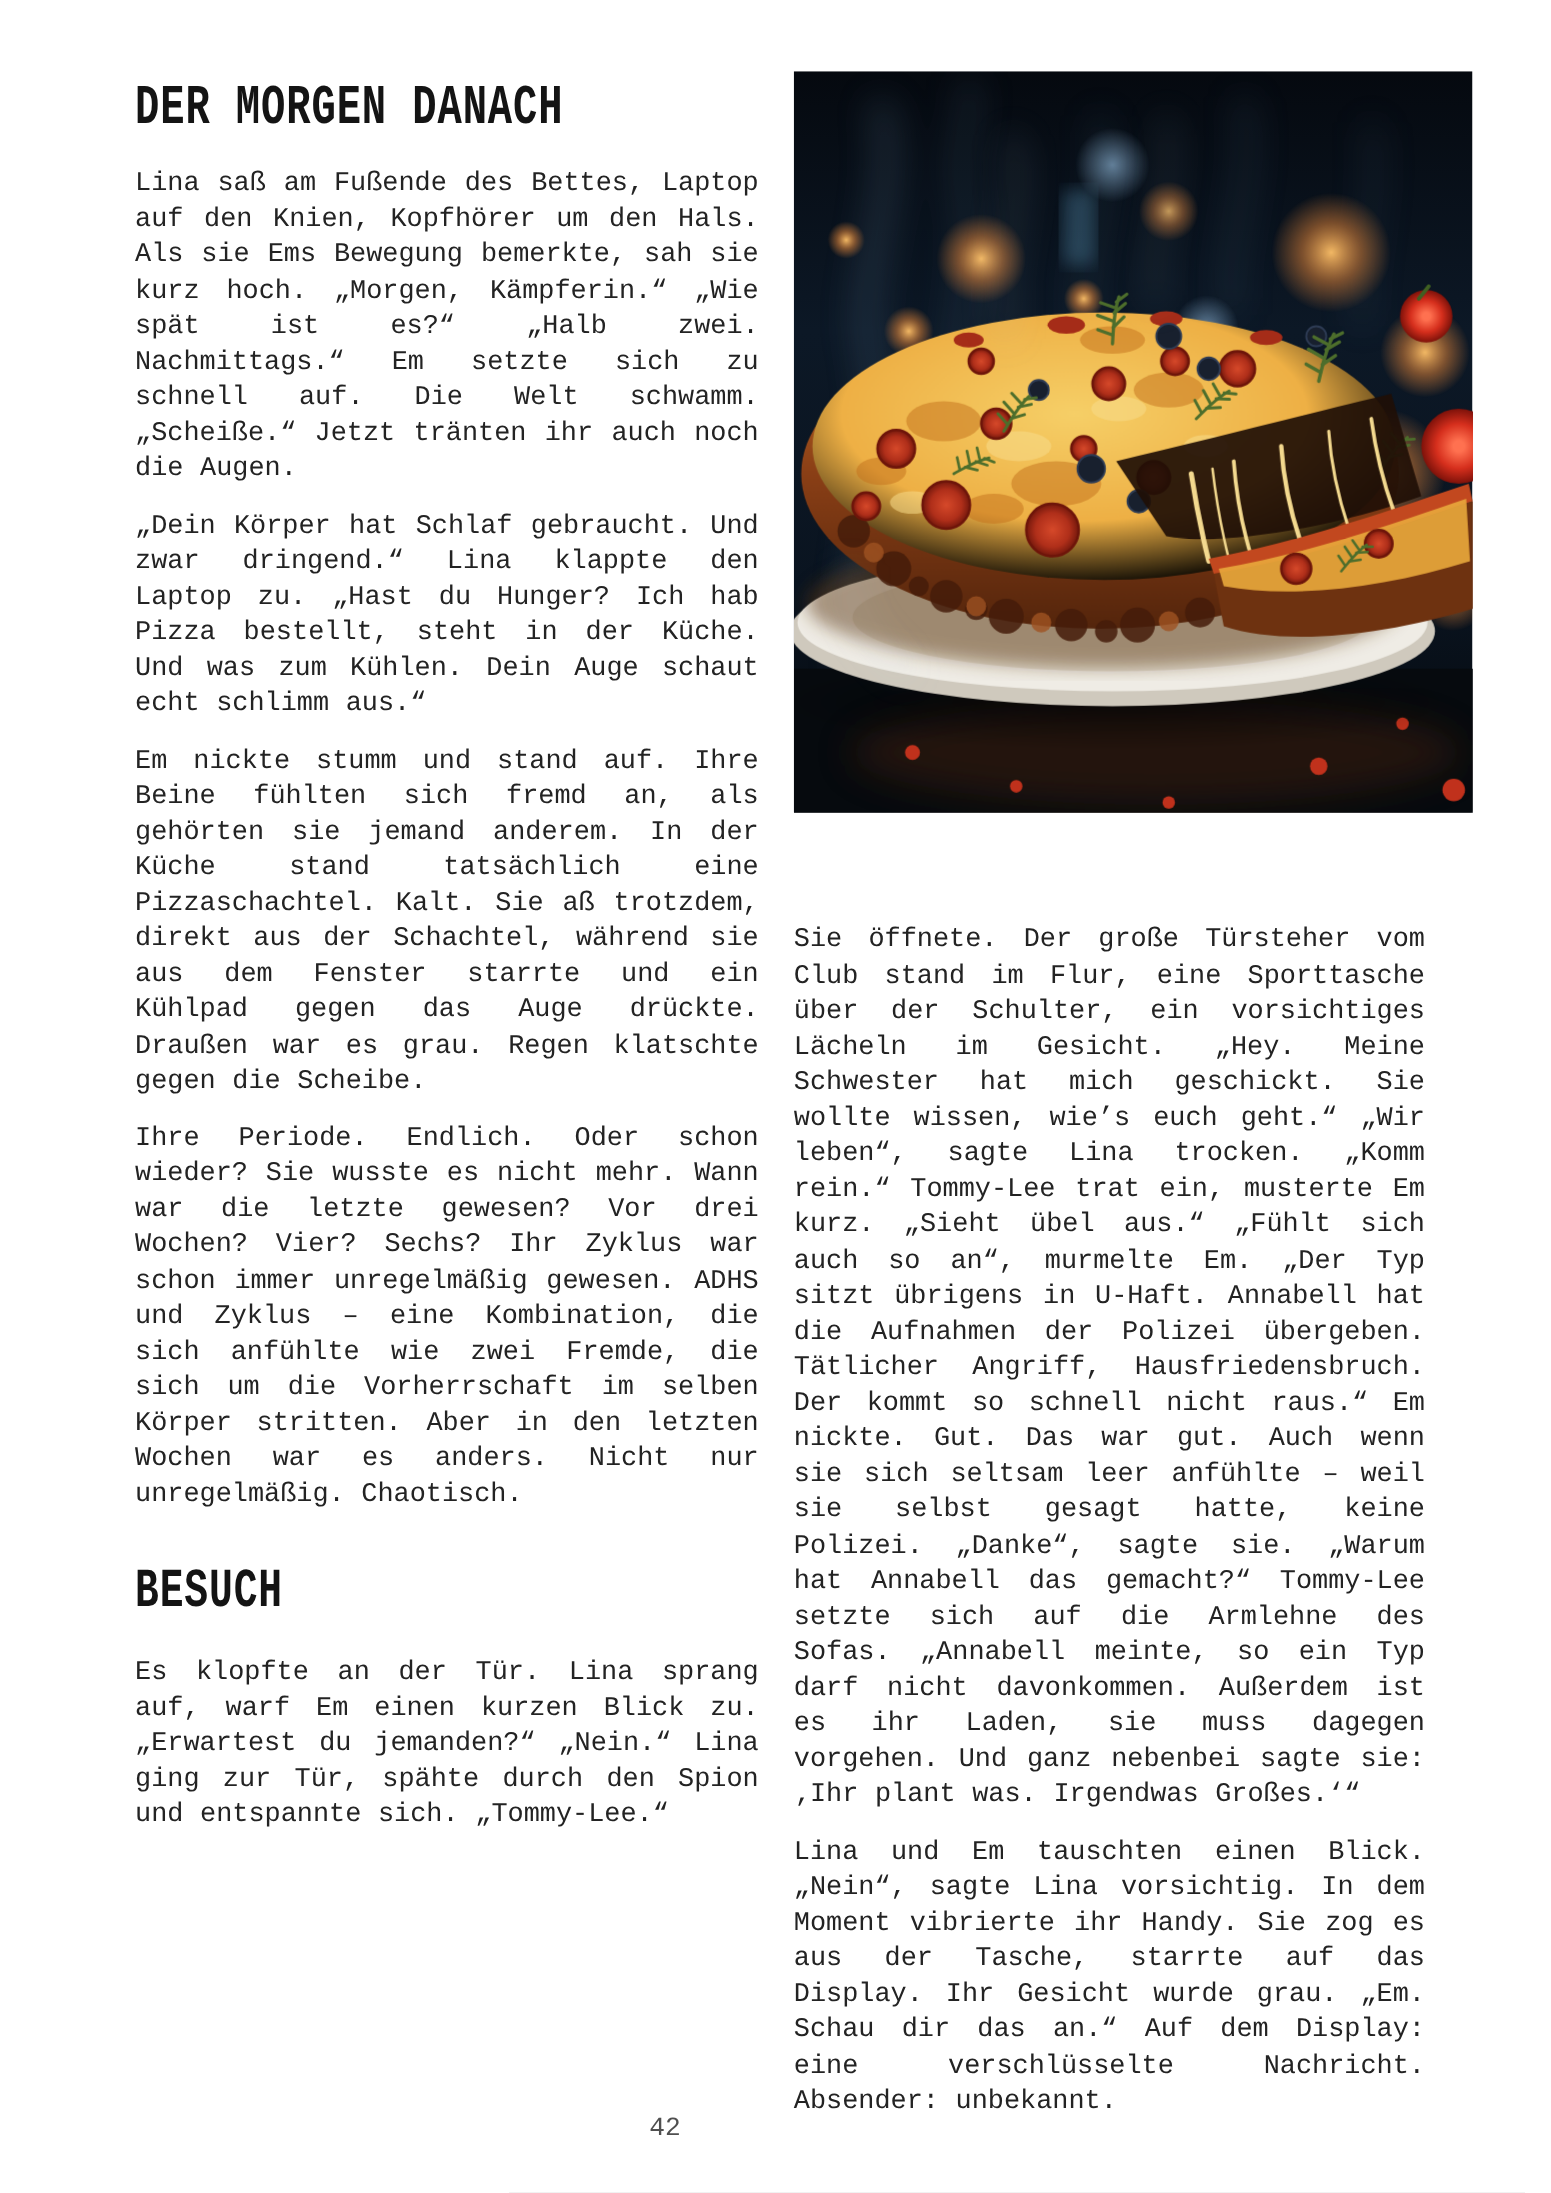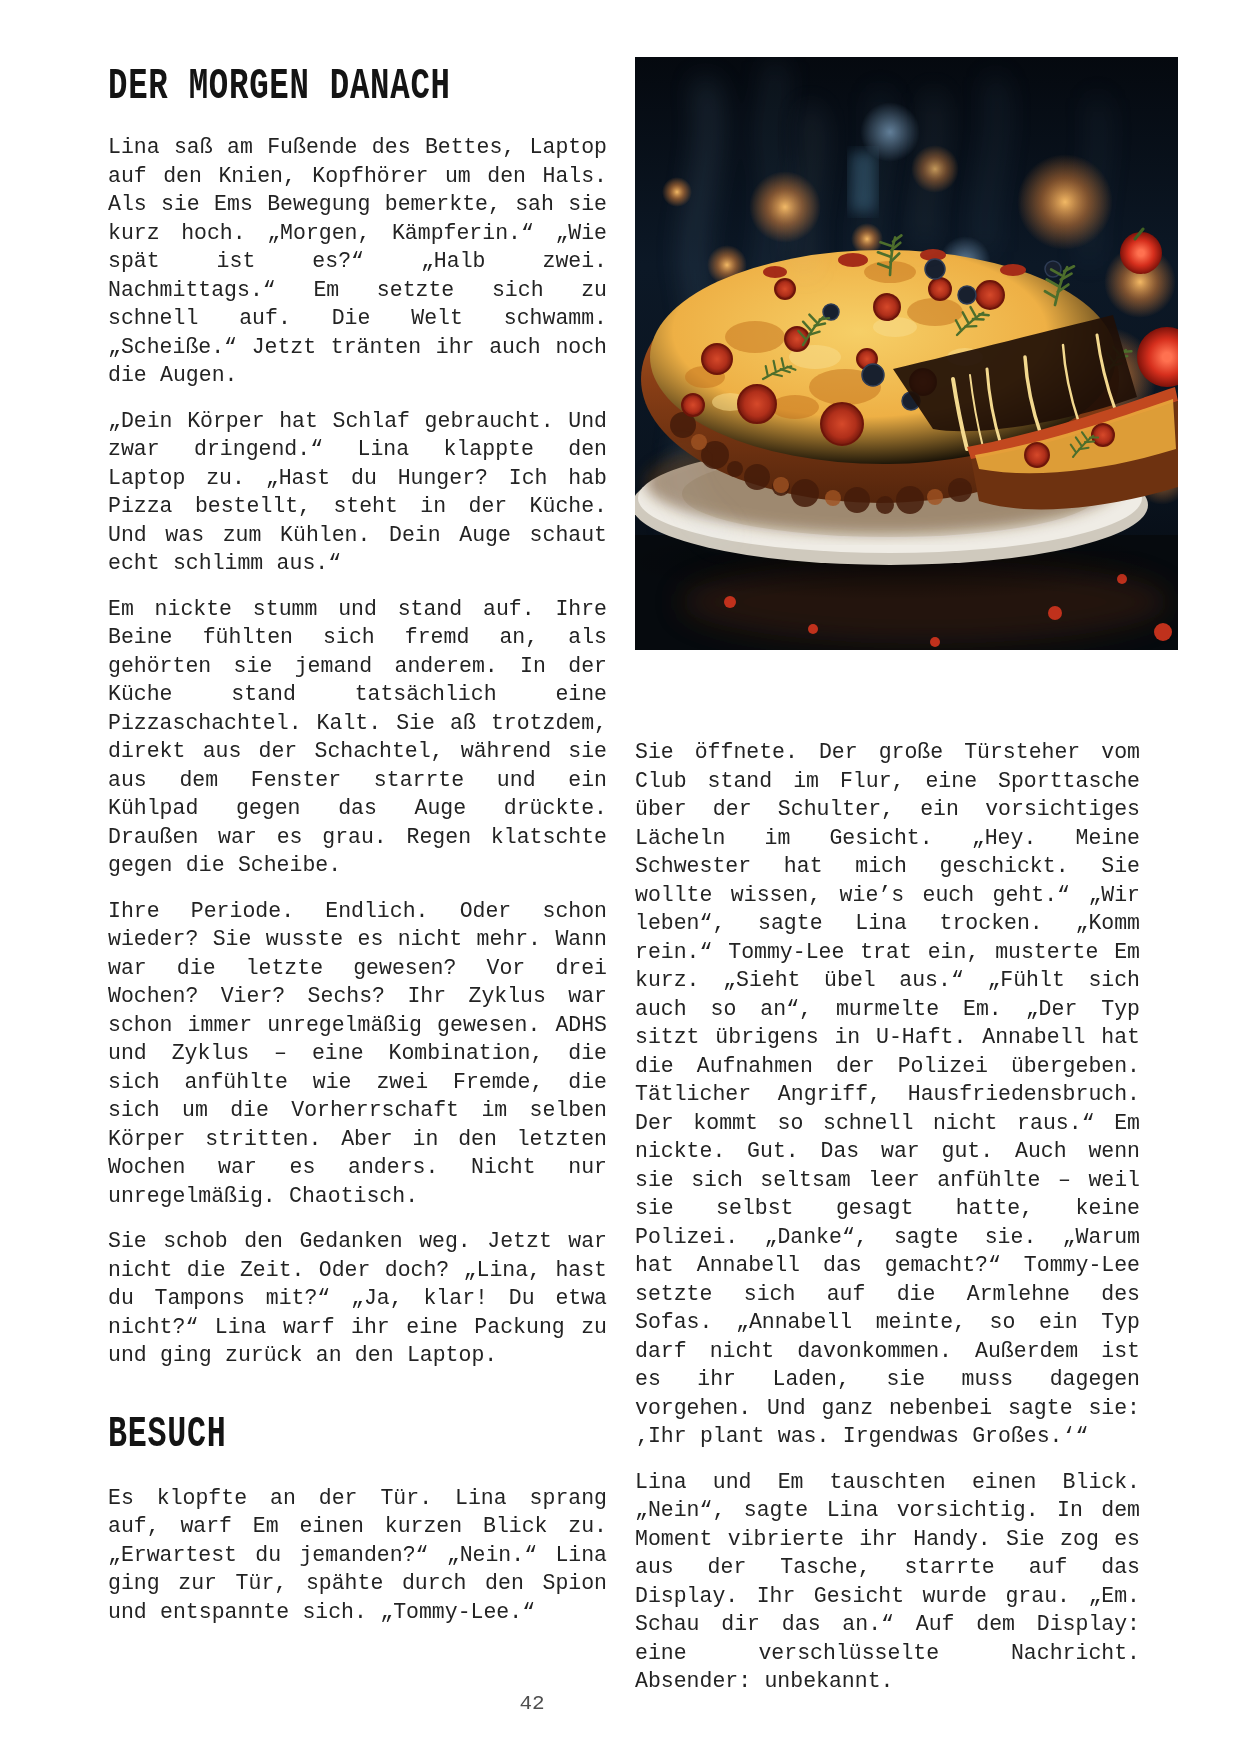--- a/index.html
+++ b/index.html
@@ -39,21 +39,20 @@
 <body>
 
 <div class="page">
 
   <section class="col-left bodytext">
     <h1 class="chapter-heading">DER MORGEN DANACH</h1>
     <p>Lina saß am Fußende des Bettes, Laptop auf den Knien, Kopfhörer um den Hals. Als sie Ems Bewegung bemerkte, sah sie kurz hoch. „Morgen, Kämpferin.“ „Wie spät ist es?“ „Halb zwei. Nachmittags.“ Em setzte sich zu schnell auf. Die Welt schwamm. „Scheiße.“ Jetzt tränten ihr auch noch die Augen.</p>
     <p>„Dein Körper hat Schlaf gebraucht. Und zwar dringend.“ Lina klappte den Laptop zu. „Hast du Hunger? Ich hab Pizza bestellt, steht in der Küche. Und was zum Kühlen. Dein Auge schaut echt schlimm aus.“</p>
     <p>Em nickte stumm und stand auf. Ihre Beine fühlten sich fremd an, als gehörten sie jemand anderem. In der Küche stand tatsächlich eine Pizzaschachtel. Kalt. Sie aß trotzdem, direkt aus der Schachtel, während sie aus dem Fenster starrte und ein Kühlpad gegen das Auge drückte. Draußen war es grau. Regen klatschte gegen die Scheibe.</p>
     <p>Ihre Periode. Endlich. Oder schon wieder? Sie wusste es nicht mehr. Wann war die letzte gewesen? Vor drei Wochen? Vier? Sechs? Ihr Zyklus war schon immer unregelmäßig gewesen. ADHS und Zyklus – eine Kombination, die sich anfühlte wie zwei Fremde, die sich um die Vorherrschaft im selben Körper stritten. Aber in den letzten Wochen war es anders. Nicht nur unregelmäßig. Chaotisch.</p>
-    <p>Sie schob den Gedanken weg. Jetzt war nicht die Zeit. Oder doch? „Lina, hast du Tampons mit?“ „Ja, klar! Du etwa nicht?“ Lina warf ihr eine Packung zu und ging zurück an den Laptop.</p>
     <h2 class="section-heading">BESUCH</h2>
     <p>Es klopfte an der Tür. Lina sprang auf, warf Em einen kurzen Blick zu. „Erwartest du jemanden?“ „Nein.“ Lina ging zur Tür, spähte durch den Spion und entspannte sich. „Tommy-Lee.“</p>
   </section>
 
   <figure class="photo-figure" aria-label="Dampfende Pepperoni-Pizza mit Käsefäden auf weißem Teller vor dunklem Hintergrund mit warmen Lichtern">
     <svg width="543" height="593" viewBox="0 0 543 593" xmlns="http://www.w3.org/2000/svg">
       <defs>
         <linearGradient id="bgG" x1="0" y1="0" x2="0" y2="1">
           <stop offset="0" stop-color="#05090f"></stop>
           <stop offset="0.35" stop-color="#0c1826"></stop>

